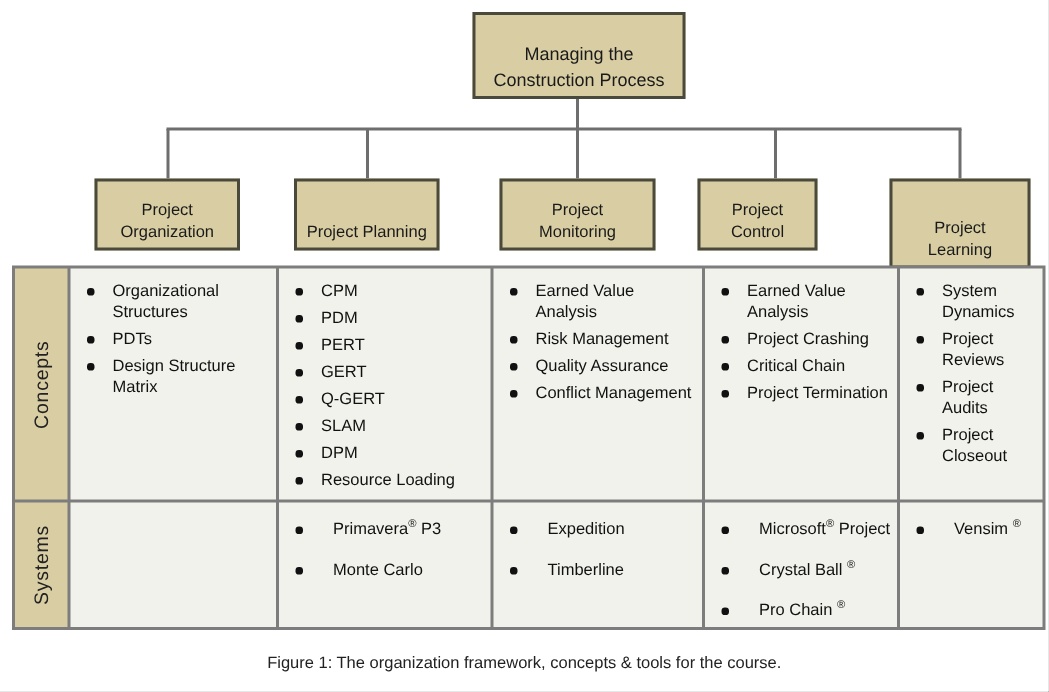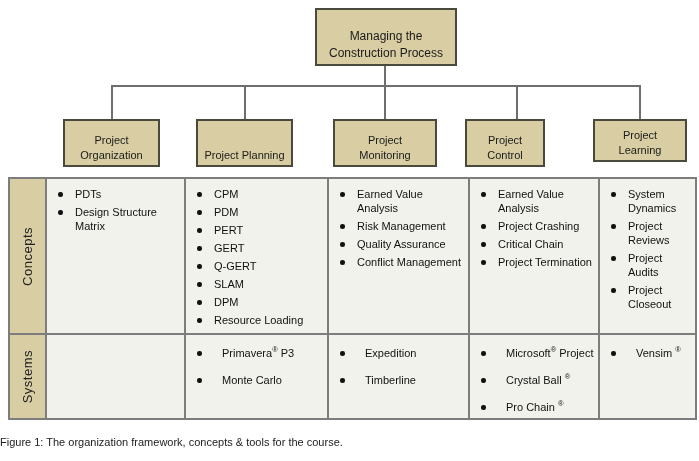--- a/index.html
+++ b/index.html
@@ -40,21 +40,21 @@
     font-size:11px; line-height:14px; color:#111;
   }
   ul.items.sys li.item { margin-bottom:13px;padding-left:36px; }
   li.item::before {
     content:""; position:absolute; left:11px; top:5px;
     width:4.5px; height:4.5px; border-radius:50%; background:#111;
   }
   li.item sup { font-size:7.5px; line-height:0; }
   .caption {
     position:absolute; left:0; top:436px; width:100%;
-    font-size:11px; color:#222;
+    text-align:center; font-size:11px; color:#222;
   }
 </style>
 </head>
 <body>
 
 <div class="stage">
 
   <div class="cline" style="left:384px; top:66px; width:2px; height:53px"></div>
   <div class="cline" style="left:111px; top:85px; width:530px; height:2px"></div>
   <div class="cline" style="left:111px; top:86px; width:2px; height:33px"></div>
@@ -71,31 +71,32 @@
   </div>
   <div class="node" style="left:196px; top:119px; width:97px; height:48px">
     <span>Project Planning</span>
   </div>
   <div class="node" style="left:333px; top:119px; width:104px; height:48px">
     <span>Project Monitoring</span>
   </div>
   <div class="node" style="left:465px; top:119px; width:80px; height:48px">
     <span>Project Control</span>
   </div>
-  <div class="node" style="left:593px; top:119px; width:94px; height:43px">
+  <div class="node" style="left:593px; top:119px; width:94px; height:60px">
     <span>Project Learning</span>
   </div>
 
   <div class="ftable">
 
     <div class="cell hcell">
       <span class="vtext">Concepts</span>
     </div>
     <div class="cell">
       <ul class="items">
+        <li class="item">Organizational Structures</li>
         <li class="item">PDTs</li>
         <li class="item">Design Structure Matrix</li>
       </ul>
     </div>
     <div class="cell">
       <ul class="items">
         <li class="item">CPM</li>
         <li class="item">PDM</li>
         <li class="item">PERT</li>
         <li class="item">GERT</li>

